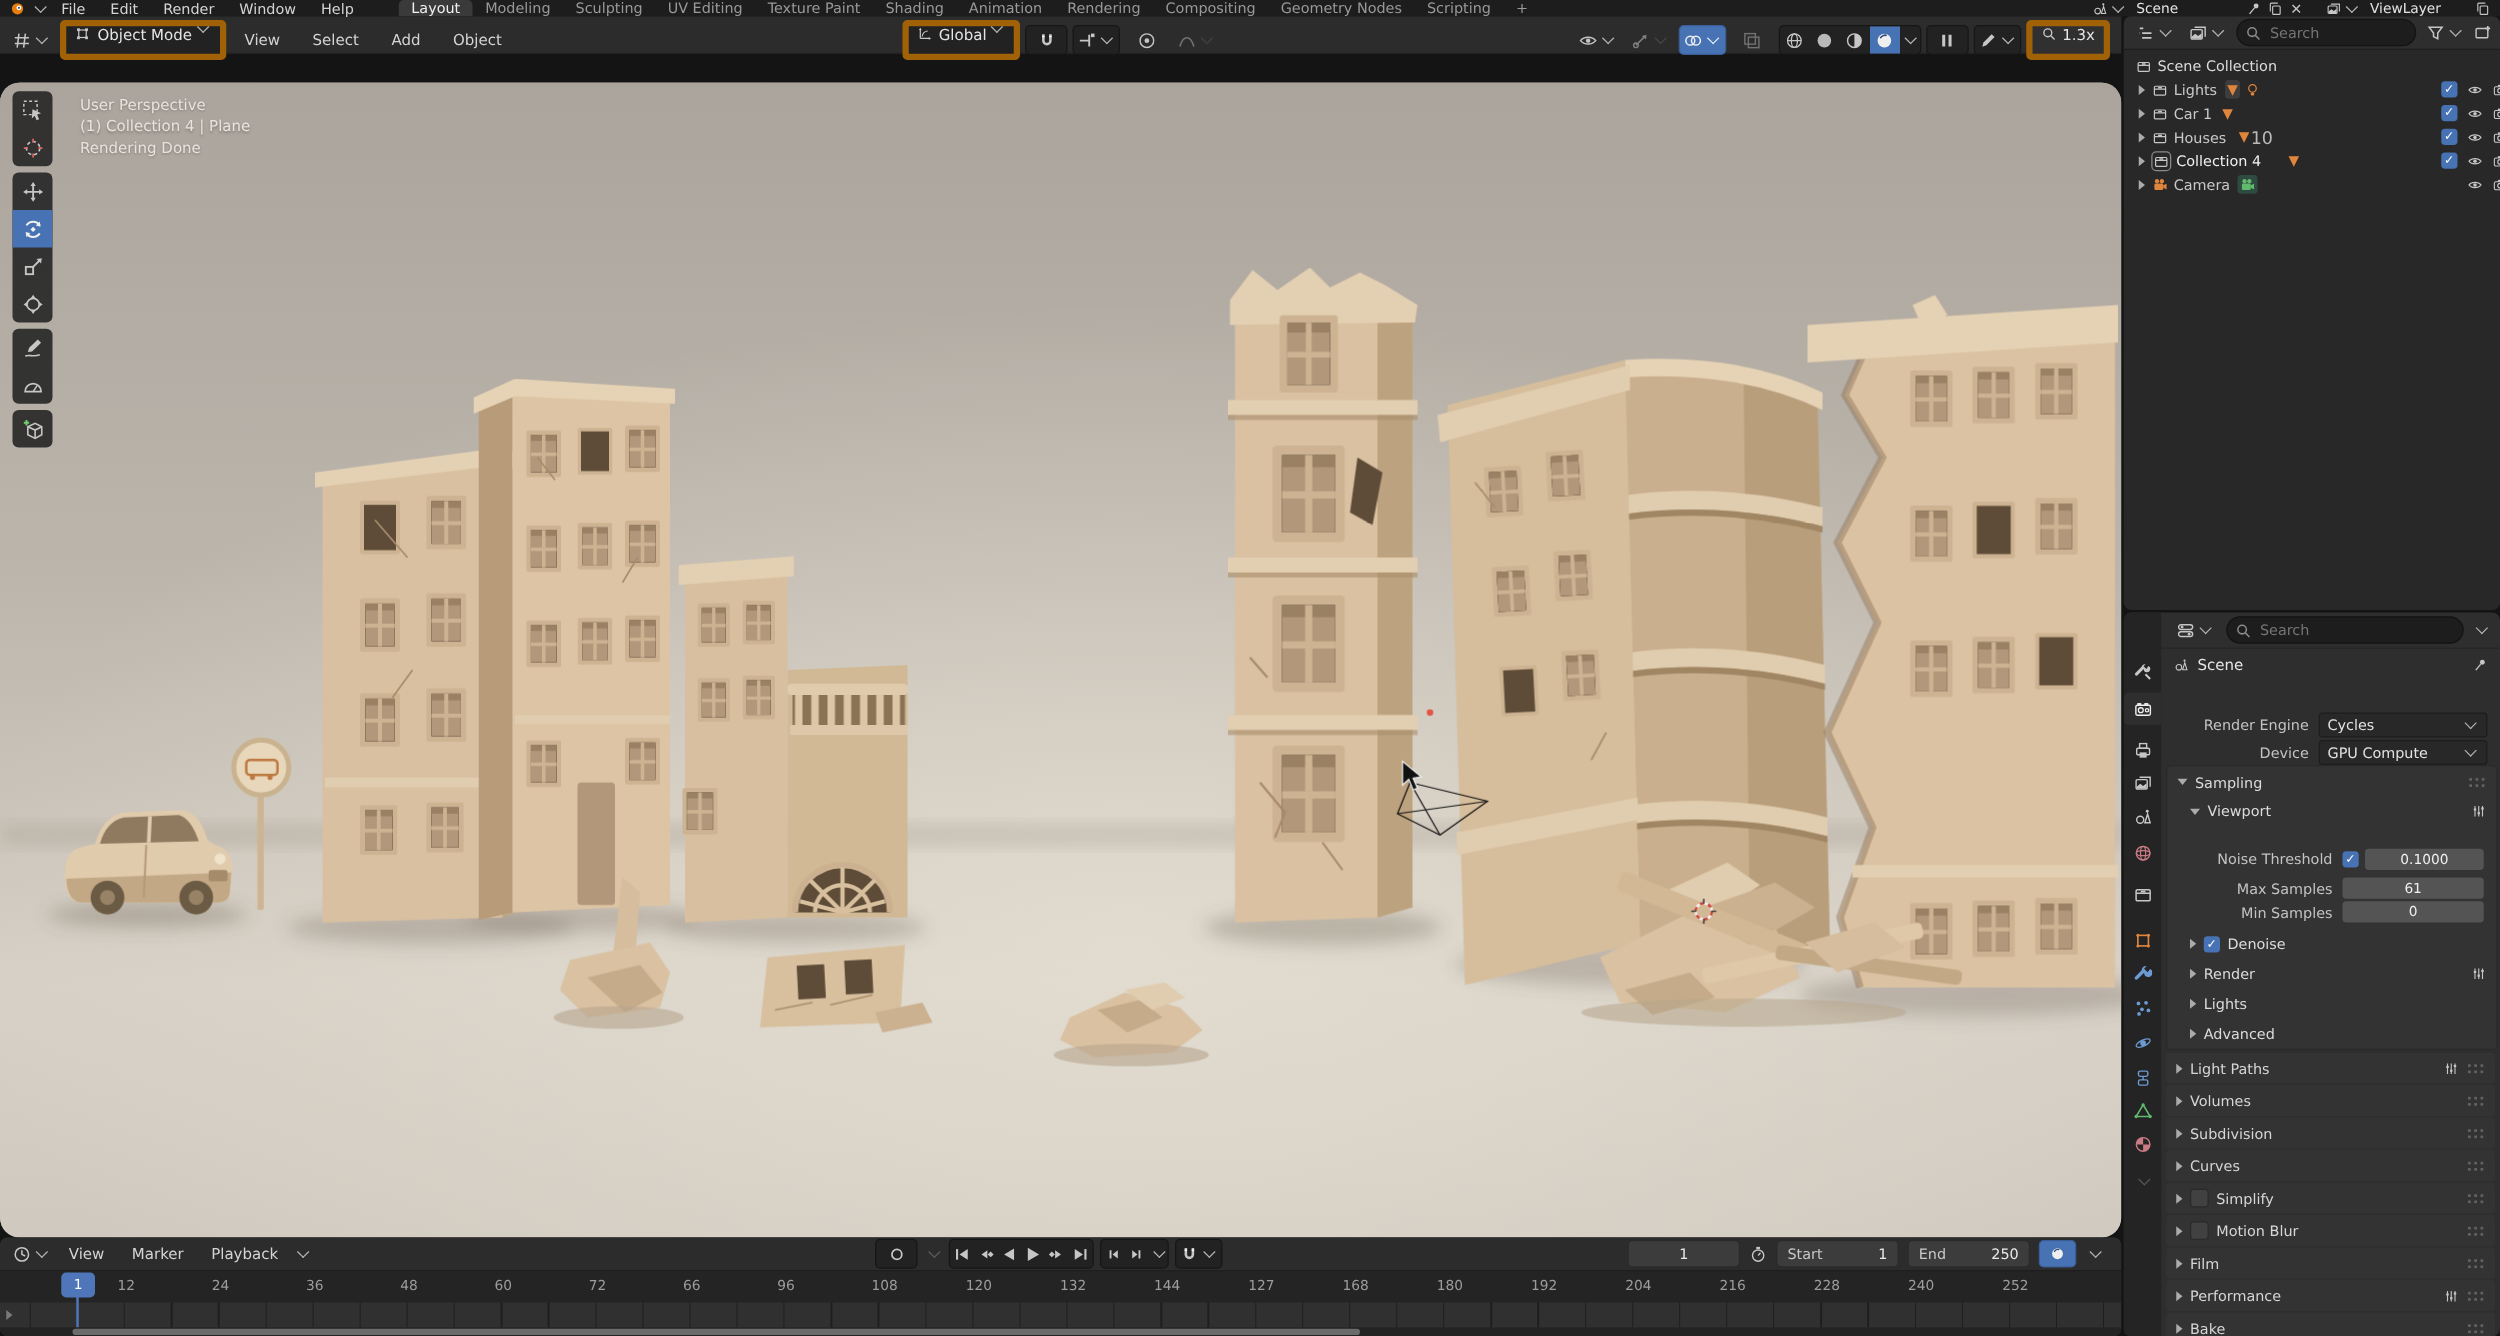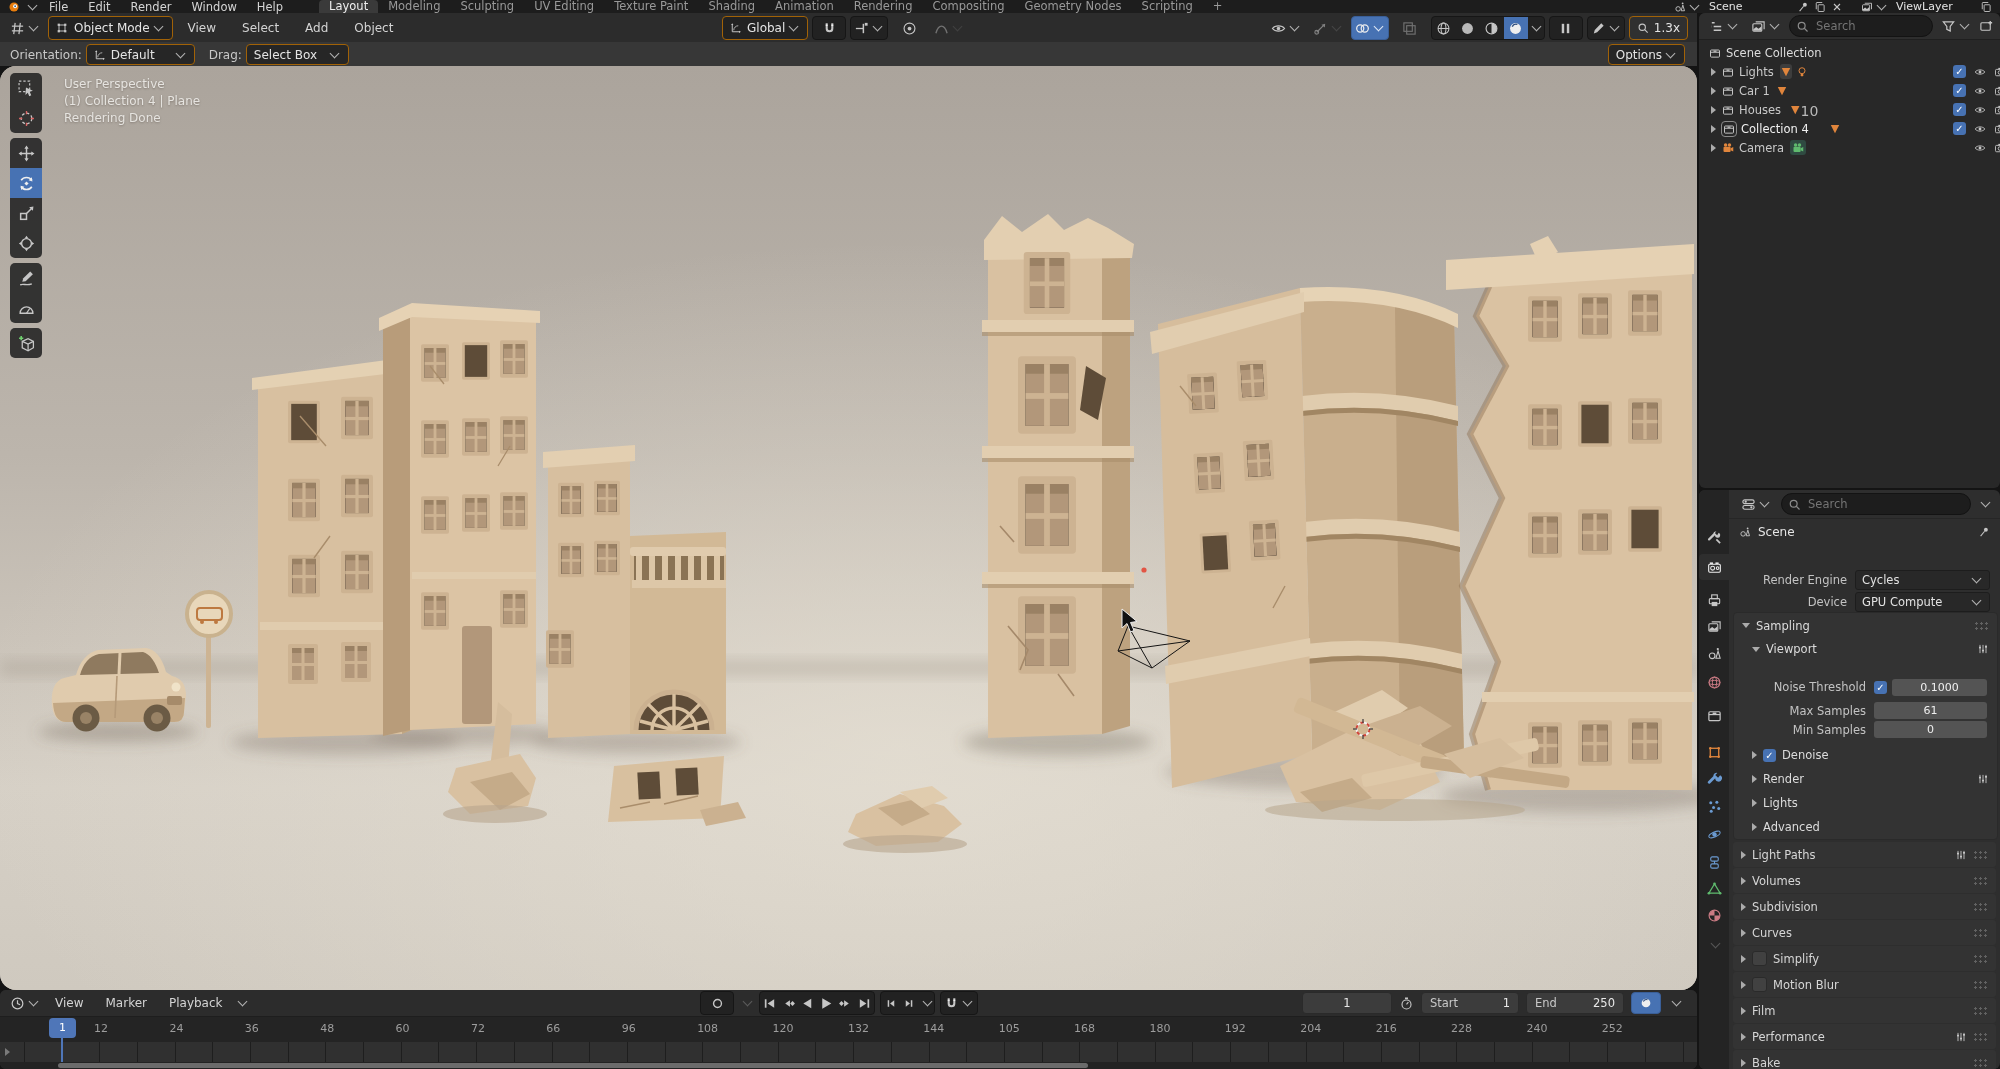--- a/index.html
+++ b/index.html
@@ -4,21 +4,21 @@
 <style>
   html,body{margin:0;padding:0;background:#0e0e0e;font-family:"DejaVu Sans",sans-serif;}
   #app{position:relative;width:2000px;height:1069px;background:#141414;overflow:hidden;color:#cfcfcf;font-size:12px;}
   .abs{position:absolute;}
   .row{display:flex;align-items:center;}
   
   .caret{display:inline-block;width:6px;height:6px;border-right:1.5px solid #b4b4b4;border-bottom:1.5px solid #b4b4b4;transform:rotate(45deg);margin:-3px 3px 0 5px;}
   .caret.dim{opacity:.35;}
   .tri-r{display:inline-block;width:0;height:0;border-left:5px solid #ababab;border-top:4px solid transparent;border-bottom:4px solid transparent;margin-right:6px;}
   .tri-d{display:inline-block;width:0;height:0;border-top:5px solid #ababab;border-left:4px solid transparent;border-right:4px solid transparent;margin-right:6px;}
-  .pill{display:flex;align-items:center;background:#222222;border:1px solid #a16207;border-radius:4px;height:22px;padding:0 7px;color:#e4e4e4;white-space:nowrap;}
+  .pill{display:flex;background:#222222;border:5px solid #a16207;border-radius:4px;height:22px;padding:0 7px;color:#e4e4e4;white-space:nowrap;}
   .iconbtn{display:flex;align-items:center;justify-content:center;background:#222222;border:1px solid #161616;border-radius:4px;height:22px;min-width:26px;padding:0 3px;}
   .iconbtn.blue{background:#4772b3;border-color:#3a5f98;}
   .iconbtn.plain{background:transparent;border-color:transparent;}
   .menu{padding:0 11px;color:#d4d4d4;white-space:nowrap;cursor:default;}
   .ic{width:15px;height:15px;color:#c6c6c6;display:block;flex:0 0 auto;}
   .ic.s12{width:12px;height:12px;} .ic.s17{width:17px;height:17px;}
   .orange{color:#e0853c;} .green{color:#5fba6e;} .blueic{color:#6b9bd2;} .redic{color:#cb7b84;} .white{color:#efefef;}
   .grip{width:15px;height:9px;background-image:radial-gradient(#6e6e6e 1px,transparent 1.2px);background-size:5px 5px;opacity:.8;}
   .cb{width:13px;height:13px;border-radius:3px;background:#4772b3;color:#fff;font-size:10px;line-height:13px;text-align:center;flex:0 0 auto;}
   .cb.off{background:#414141;border:1px solid #2a2a2a;color:transparent;}
@@ -556,43 +556,20 @@
       </div>
       <div class="pill" style="background:#303030">
         <svg class="ic s12" style="margin-right:5px">
             <use href="#i-search"></use>
           </svg>
         <span>1.3x</span>
       </div>
     </div>
   </div>
 
-  <div id="row2" class="abs">
-    <div class="hgroup" style="left:10px;top:2px">
-      <span style="color:#c8c8c8">Orientation:</span>
-      <div class="pill">
-        <svg class="ic s12" style="margin-right:5px">
-            <use href="#i-orient"></use>
-          </svg>
-        <span>Default</span>
-          <span class="caret" style="margin-left:22px"></span>
-      </div>
-      <span style="color:#c8c8c8;margin-left:10px">Drag:</span>
-      <div class="pill">
-        <span>Select Box</span>
-          <span class="caret" style="margin-left:14px"></span>
-      </div>
-    </div>
-    <div class="hgroup" style="right:12px;top:2px">
-      <div class="pill">
-        <span>Options</span>
-          <span class="caret"></span>
-      </div>
-    </div>
-  </div>
 
   <div id="viewport" class="abs">
     <svg width="1697" height="924" viewBox="0 0 1697 924">
       <defs>
         <linearGradient id="bgG" x1="0" y1="0" x2="0" y2="1">
           <stop offset="0" stop-color="#aba49c"></stop>
             <stop offset=".42" stop-color="#bcb5ac"></stop>
           <stop offset=".62" stop-color="#cac3b9"></stop>
             <stop offset=".78" stop-color="#d6d0c6"></stop>
           <stop offset="1" stop-color="#cfc9bf"></stop>
@@ -1002,21 +979,21 @@
           <span class="tick">36</span>
           <span class="tick">48</span>
           <span class="tick">60</span>
           <span class="tick">72</span>
           <span class="tick">66</span>
           <span class="tick">96</span>
           <span class="tick">108</span>
           <span class="tick">120</span>
           <span class="tick">132</span>
           <span class="tick">144</span>
-          <span class="tick">105</span>
+          <span class="tick">127</span>
           <span class="tick">168</span>
           <span class="tick">180</span>
           <span class="tick">192</span>
           <span class="tick">204</span>
           <span class="tick">216</span>
           <span class="tick">228</span>
           <span class="tick">240</span>
           <span class="tick">252</span>
         </div>
     </div>

